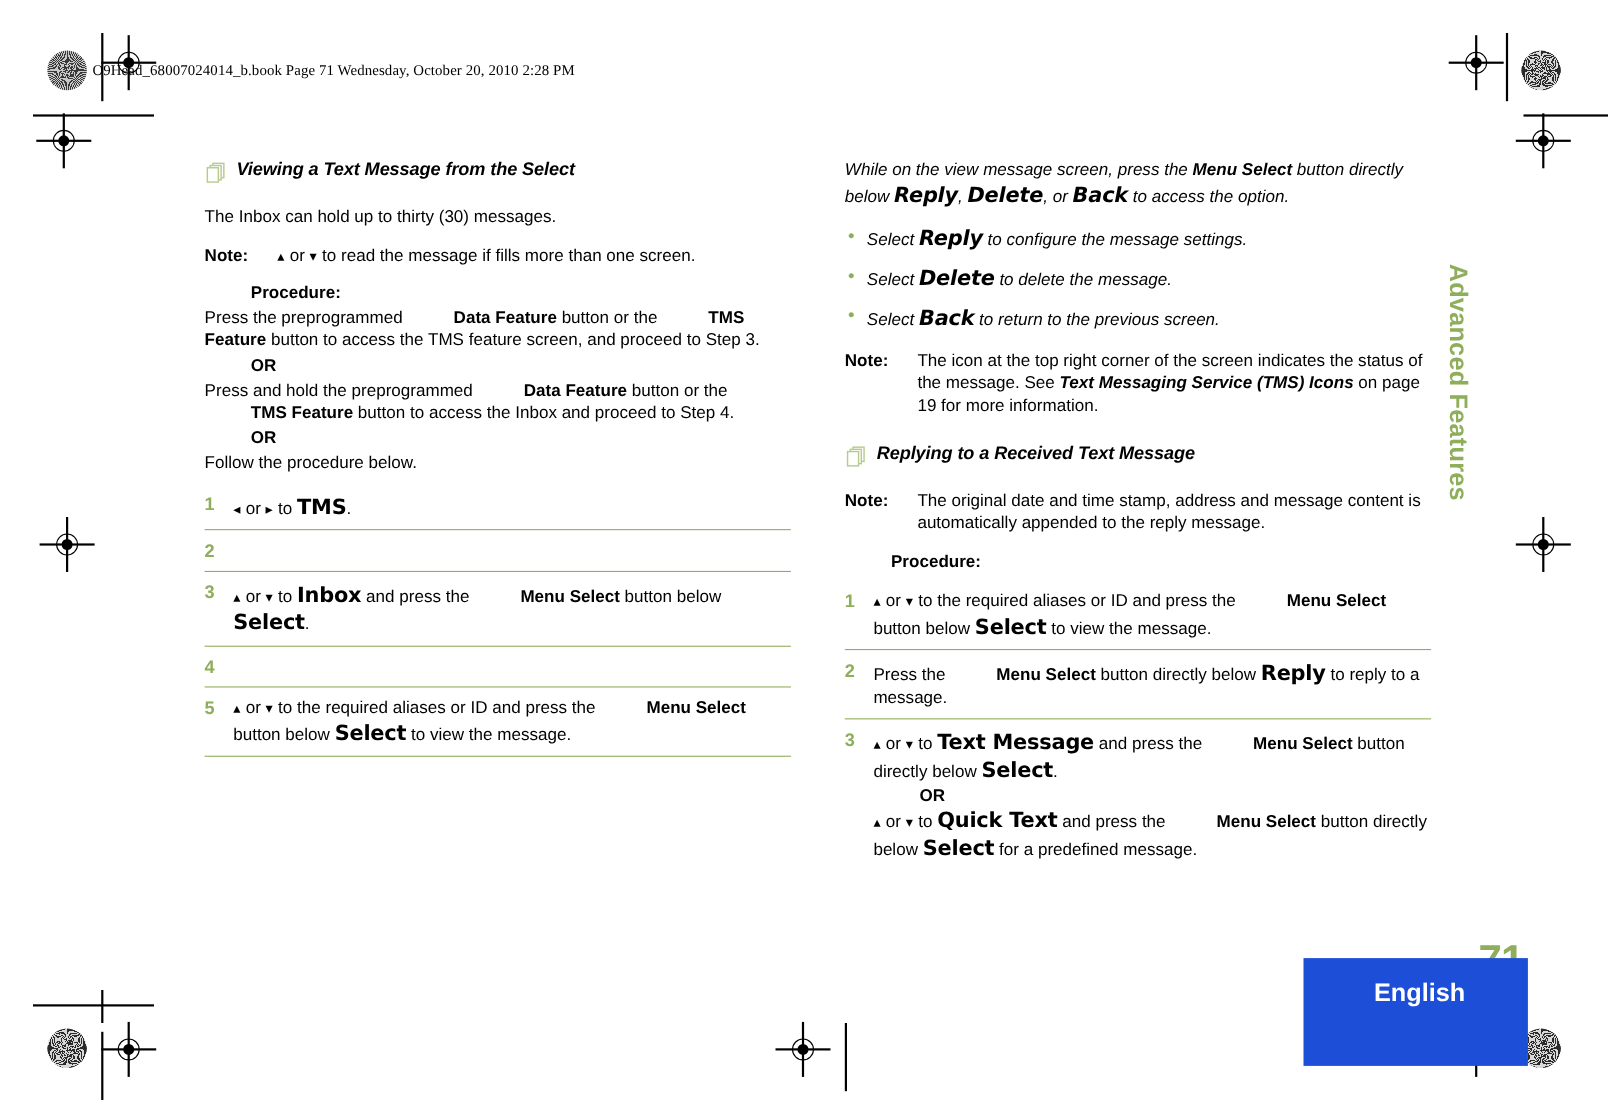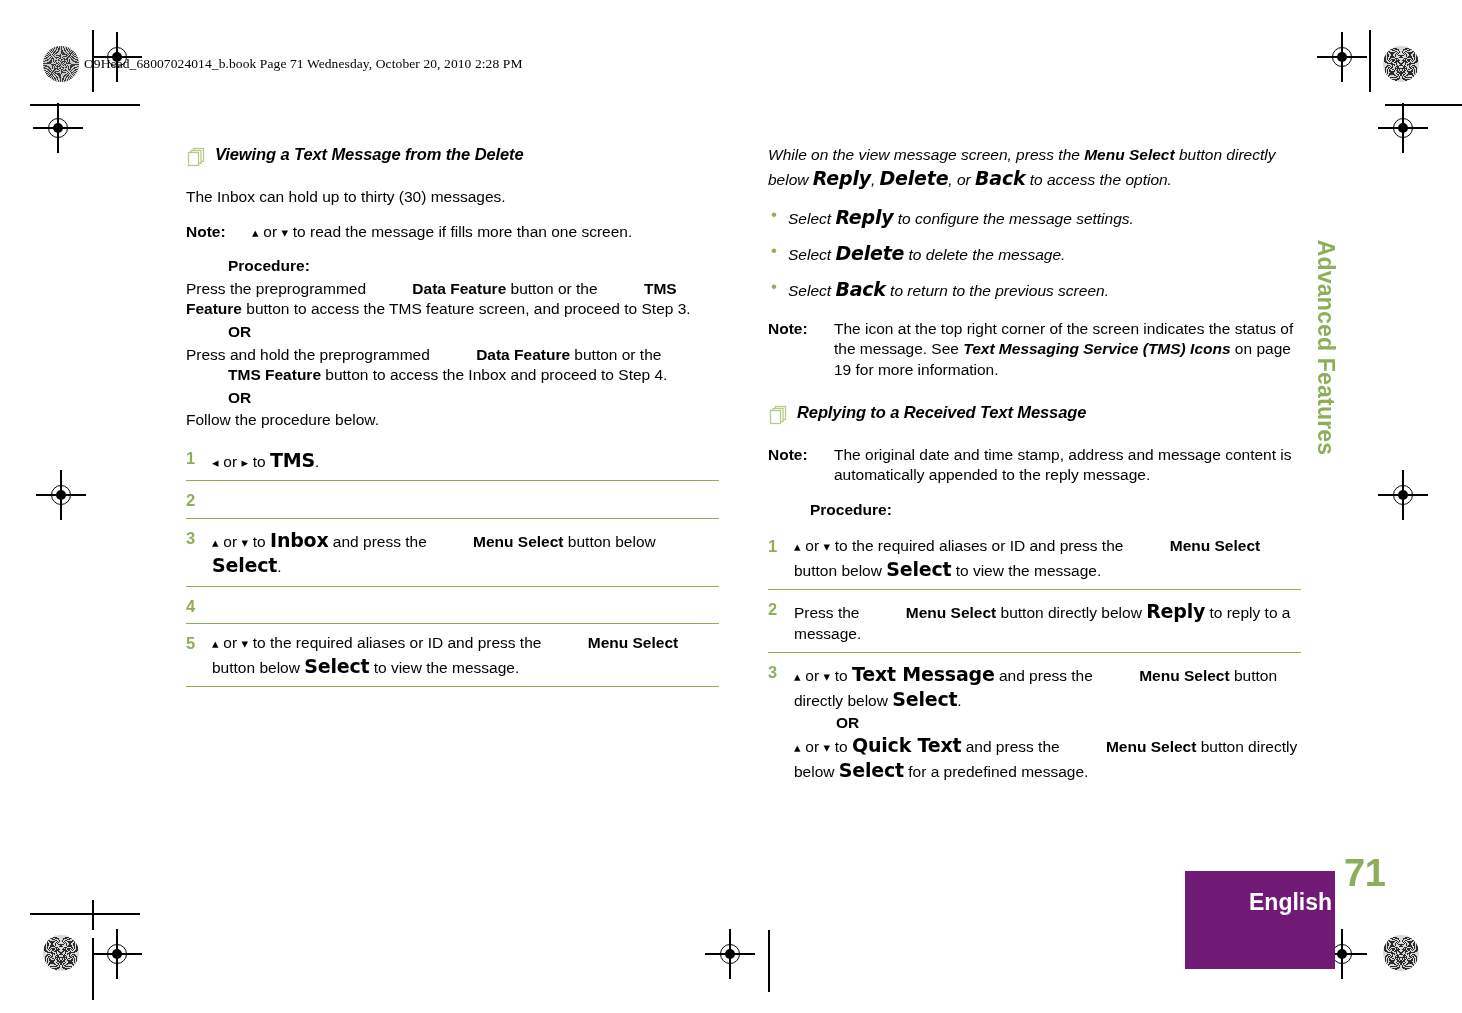--- a/index.html
+++ b/index.html
@@ -135,22 +135,22 @@
     letter-spacing: 0.2px;
   }
   .page-num {
     position: absolute; left: 1344px; top: 812px;
     color: #8FAE5B; font-size: 38px; font-weight: bold;
     letter-spacing: -0.5px;
     margin-top: 40px;
   }
   .lang-block {
     position: absolute; left: 1185px; top: 871px;
-    width: 150px; height: 98px;
-    background: #701a75;
+    width: 204px; height: 98px;
+    background: #1d4ed8;
   }
   .lang-block span {
     position: absolute; left: 64px; top: 18px;
     color: #ffffff; font-size: 23px; font-weight: bold;
   }
 </style>
 </head>
 <body>
 
 <div class="reg-layer">
@@ -235,21 +235,21 @@
   <div class="col left">
 
     <div class="sec-head">
       <span class="pages-icon">
         <svg width="20" height="20" viewBox="0 0 20 20">
           <rect x="7.5" y="1.5" width="10" height="13" fill="#ffffff" stroke="#B6CC8E" stroke-width="1.3"></rect>
           <rect x="5" y="3.5" width="10" height="13" fill="#ffffff" stroke="#B6CC8E" stroke-width="1.3"></rect>
           <rect x="2.5" y="5.5" width="10" height="13" fill="#ffffff" stroke="#B6CC8E" stroke-width="1.3"></rect>
         </svg>
       </span>
-      <span class="sec-head-text">Viewing a Text Message from the Delete</span>
+      <span class="sec-head-text">Viewing a Text Message from the Select</span>
     </div>
 
     <p>The Inbox can hold up to thirty (30) messages.</p>
 
     <div class="note">
       <span class="note-label">Note:</span>
       <span class="note-body"><span class="arw">▴</span> or <span class="arw">▾</span> to read the message if fills more than one screen.</span>
     </div>
 
     <p class="tight b">Procedure:</p>

